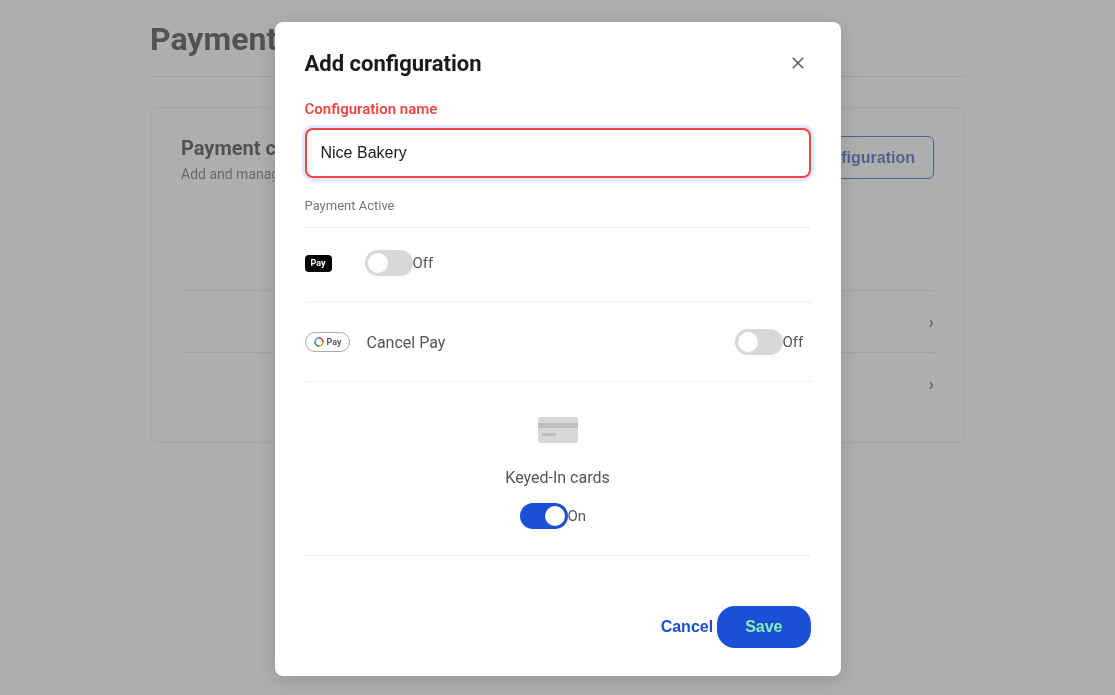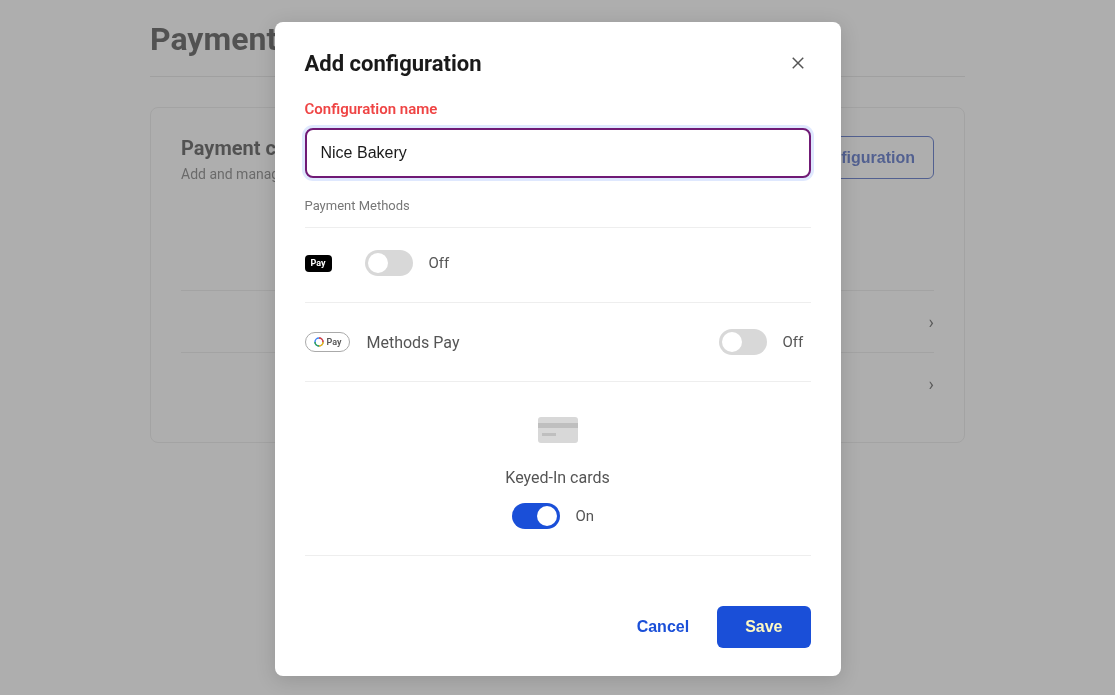--- a/index.html
+++ b/index.html
@@ -154,21 +154,21 @@
     }
     .field-label {
       display: block;
       font-size: 15px;
       font-weight: 600;
       color: #ef4444;
       margin-bottom: 10px;
     }
     .text-input {
       width: 100%;
-      border: 2px solid #701a75;
+      border: 2px solid #ef4444;
       border-radius: 8px;
       padding: 14px 14px;
       font-size: 16px;
       color: #1a1a1a;
       outline: none;
       box-shadow: 0 0 0 3px rgba(42,98,245,0.15);
     }
     .section-label {
       font-size: 13px;
       color: #777;
@@ -199,21 +199,21 @@
       align-items: center;
     }
     .pm-name {
       flex: 1;
       font-size: 16px;
       color: #555;
     }
     .toggle-wrap {
       display: flex;
       align-items: center;
-      gap: 16px;
+      gap: 0;
     }
     .toggle {
       width: 48px;
       height: 26px;
       border-radius: 13px;
       position: relative;
       cursor: pointer;
     }
     .toggle-off {
       background: #d8d8d8;
@@ -232,41 +232,40 @@
     .toggle-off .toggle-knob { left: 3px; }
     .toggle-on .toggle-knob { right: 3px; }
     .toggle-state {
       font-size: 15px;
       color: #555;
       width: 28px;
     }
     .modal-footer {
       display: flex;
       justify-content: flex-end;
-      gap: 24px;
       align-items: center;
       margin-top: 50px;
     }
     .btn-cancel {
       background: none;
       border: none;
       color: #1a4fd8;
       font-size: 16px;
       font-weight: 600;
       cursor: pointer;
       padding: 12px 4px;
     }
     .btn-save {
       background: #1a4fd8;
       border: none;
-      color: #fef9c3;
+      color: #86efac;
       font-size: 16px;
       font-weight: 600;
       padding: 12px 28px;
-      border-radius: 6px;
+      border-radius: 18px;
       cursor: pointer;
     }
 
     
     .apple-pay-badge {
       background: #000;
       color: #fff;
       border-radius: 4px;
       padding: 4px 6px;
       font-size: 9px;
@@ -373,21 +372,21 @@
       <svg viewBox="0 0 24 24" fill="none" stroke="currentColor" stroke-width="2">
         <line x1="5" y1="5" x2="19" y2="19"></line>
           <line x1="19" y1="5" x2="5" y2="19"></line>
       </svg>
     </button>
   </div>
 
   <label class="field-label">Configuration name</label>
   <input type="text" class="text-input" value="Nice Bakery" style="">
 
-  <div class="section-label">Payment Methods</div>
+  <div class="section-label">Payment Active</div>
 
   <div class="pm-list">
 
     <div class="pm-row">
       <div class="pm-icon">
         <span class="apple-pay-badge"> 
             <span>Pay</span>
           </span>
       </div>
       <div class="toggle-wrap">
@@ -403,21 +402,21 @@
         <span class="gpay-badge">
           <svg class="gdot" viewBox="0 0 20 20">
               <circle cx="10" cy="10" r="8" fill="none" stroke="#4285F4" stroke-width="3"></circle>
               <path d="M10 2 A8 8 0 0 1 18 10" fill="none" stroke="#EA4335" stroke-width="3"></path>
               <path d="M18 10 A8 8 0 0 1 10 18" fill="none" stroke="#FBBC05" stroke-width="3"></path>
               <path d="M10 18 A8 8 0 0 1 2 10" fill="none" stroke="#34A853" stroke-width="3"></path>
             </svg>
           <span>Pay</span>
         </span>
       </div>
-      <div class="pm-name">Methods Pay</div>
+      <div class="pm-name">Cancel Pay</div>
       <div class="toggle-wrap">
         <div class="toggle toggle-off">
           <div class="toggle-knob"></div>
         </div>
         <div class="toggle-state">Off</div>
       </div>
     </div>
 
     <div class="pm-row">
       <div class="pm-icon">

